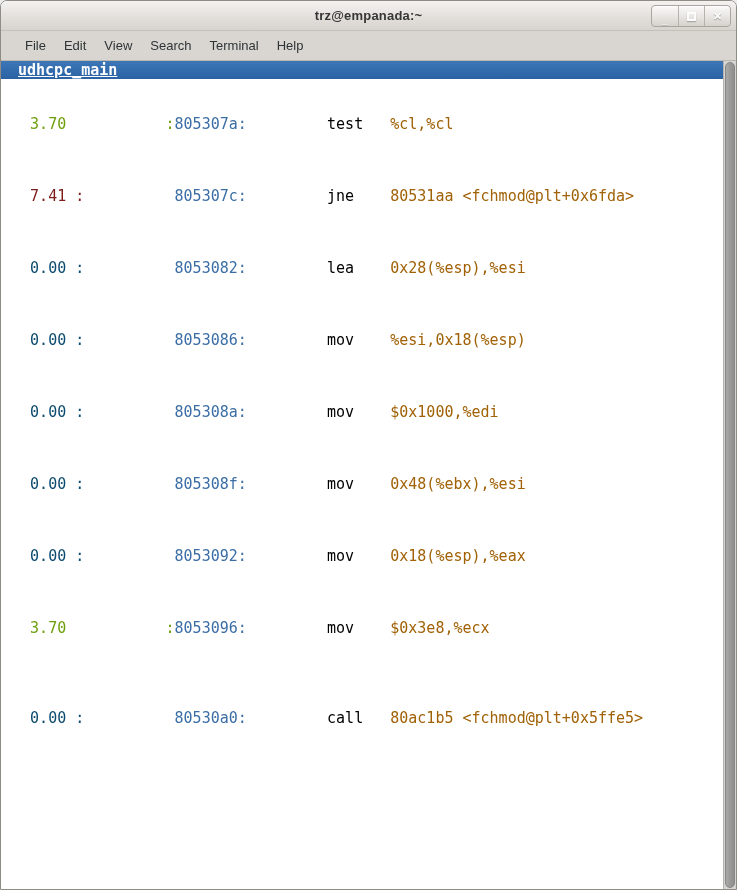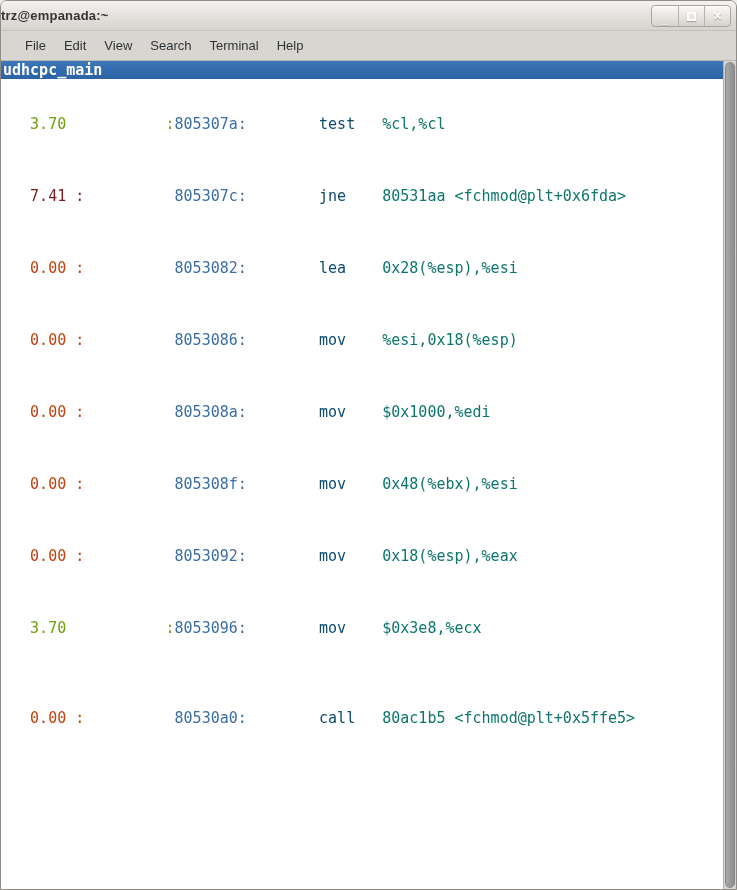--- a/index.html
+++ b/index.html
@@ -13,21 +13,21 @@
     display:flex; flex-direction:column;
     background:#ffffff;
   }
 
   
   .titlebar {
     height:30px; flex:0 0 30px;
     background:linear-gradient(#f4f2f0, #e3e0dc 55%, #d7d3ce);
     border-bottom:1px solid #c5c1ba;
     position:relative;
-    display:flex; align-items:center; justify-content:flex-start;
+    display:flex; align-items:center; justify-content:center;
   }
   .titlebar .title {
     font-size:13px; font-weight:bold; color:#363636; letter-spacing:0.2px;
   }
   .win-controls {
     position:absolute; right:5px; top:4px;
     display:flex; height:22px;
     border:1px solid #aaa69f; border-radius:4px;
     background:linear-gradient(#fbfafa, #d6d2cc);
     box-shadow:0 1px 1px rgba(255,255,255,.7) inset;
@@ -62,32 +62,32 @@
     flex:1; min-width:0;
     display:flex; flex-direction:column;
     font-family:"DejaVu Sans Mono", monospace;
     font-size:15px; line-height:18px;
     white-space:pre; overflow:hidden;
     padding-left:2px;
     background:#ffffff;
   }
   .sym-header {
     flex:0 0 18px;
-    margin-left:-2px; padding-left:2px;
+    margin-left:-2px; padding-left:17px;
     background:linear-gradient(#3d77b8, #2a62a4);
-    color:#ffffff; font-weight:bold;
+    color:#ffffff; font-weight:bold;text-decoration:underline;
   }
   .listing { flex:0 0 auto; }
   .row { height:18px; }
   .pct   { display:inline-block; width:7ch; text-align:right; }
   .sep   { display:inline-block; width:12ch; }
   .addr  { display:inline-block; width:16ch; color:#3b6ea5; }
-  .op    { display:inline-block; width:7ch;  color:#0c4a6e; }
-  .args  { color:#0f766e; }
-  .c-gray  { color:#c2410c; }
+  .op    { display:inline-block; width:7ch;  color:#000000;margin-left:8px; }
+  .args  { color:#a16207; }
+  .c-gray  { color:#0c4a6e; }
   .c-green { color:#6d9e0c;text-align:right; }
   .c-red   { color:#7f1d1d; }
 
   .spacer { flex:1; }
 
   
   .scrollbar {
     flex:0 0 13px;
     background:#d7d5d1;
     border-left:1px solid #b4b2ae;

